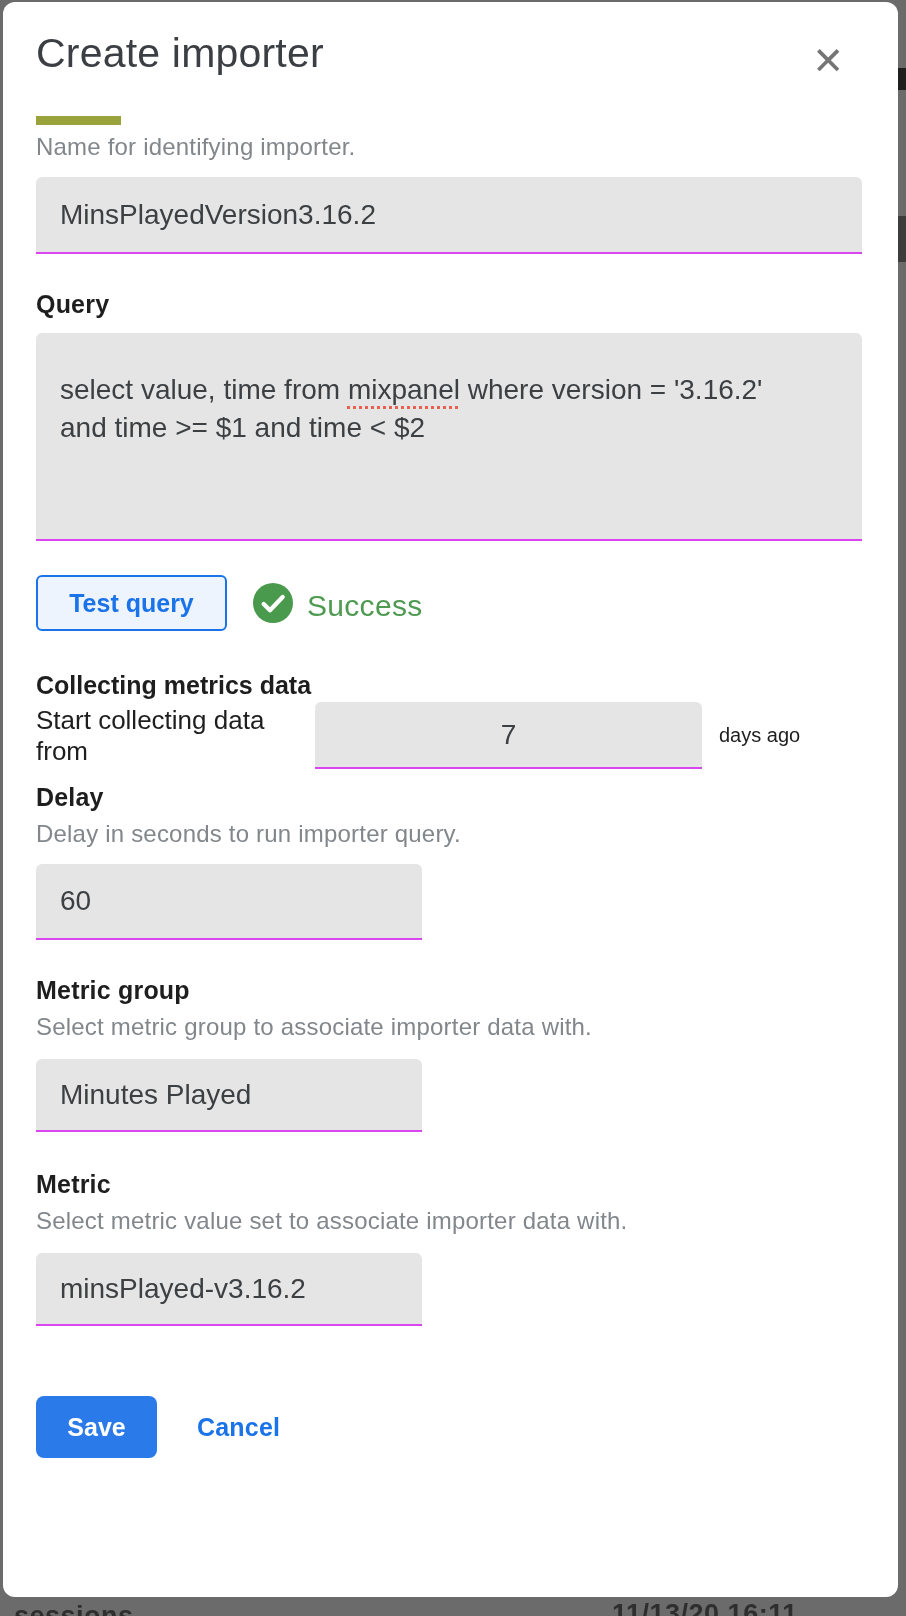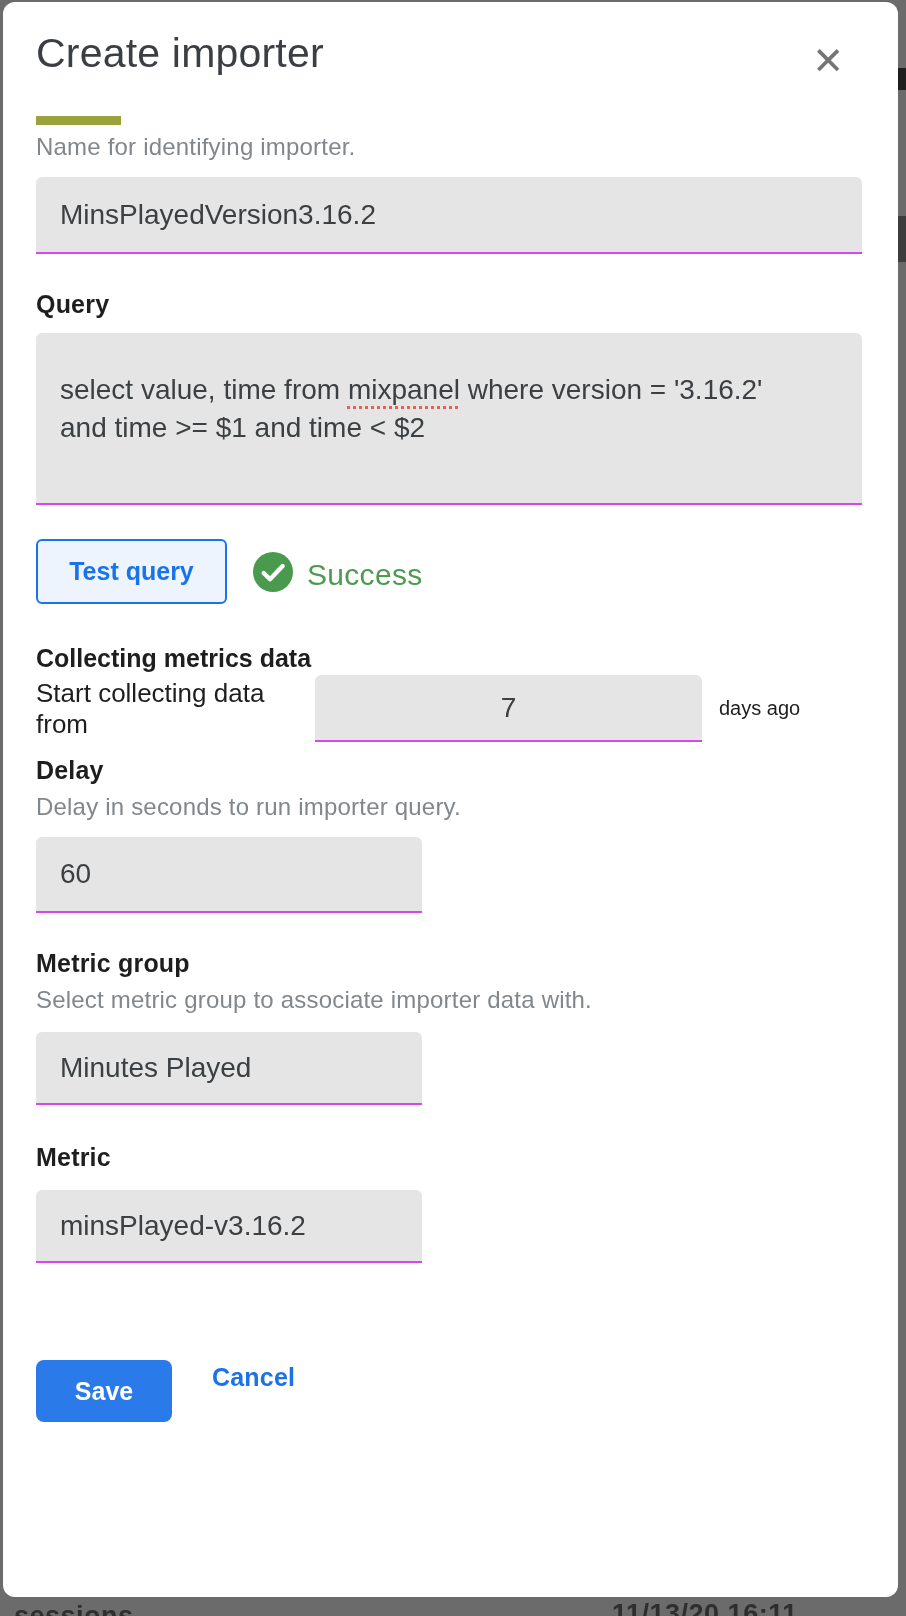--- a/index.html
+++ b/index.html
@@ -79,34 +79,34 @@
     font-family: "Liberation Sans", "DejaVu Sans", sans-serif;
     font-size: 28px;
     color: #3c4043;
     outline: none;
   }
   input.filled-field { display: block; }
   .input-full {
     width: 100%; height: 77px; margin-top: 16px; padding-left: 24px;
   }
   .query-box {
-    width: 100%; height: 172px; margin-top: 14px;
+    width: 100%; height: 208px; margin-top: 14px;
     padding: 38px 60px 0 24px;
     line-height: 38px;
     cursor: text;
   }
   .misspelled {
     text-decoration: underline dotted #e8604f;
     text-decoration-thickness: 3px;
     text-underline-offset: 7px;
   }
 
   .test-row { display: flex; align-items: center; margin-top: 34px; }
   .test-btn {
-    width: 191px; height: 65px;
+    width: 191px; height: 56px;
     border: 2px solid #1a73e8; border-radius: 6px;
     background: #edf4fe; color: #1a73e8;
     font-size: 25px; font-weight: bold;
     display: flex; align-items: center; justify-content: center;
     cursor: pointer;
     font-family: "Liberation Sans", "DejaVu Sans", sans-serif;
   }
   .success-wrap { display: flex; align-items: flex-end; margin-left: 26px; }
   .success-icon { width: 40px; height: 40px; display: block; }
   .success-text { font-size: 30px; color: #4e9a51; margin-left: 14px; letter-spacing: 0.3px; }
@@ -122,28 +122,27 @@
   .input-small {
     width: 386px; height: 76px; margin-top: 16px; padding-left: 24px;
   }
   .select-field {
     width: 386px; height: 73px; margin-top: 18px; padding-left: 24px;
     display: flex; align-items: center; cursor: pointer;
   }
 
   .actions-row { display: flex; align-items: center; margin-top: 70px; }
   .save-btn {
-    width: 136px; height: 62px;
+    width: 121px; height: 62px;
     background: #2b7ae9; color: #ffffff;
     border: none; border-radius: 8px;
     font-size: 25px; font-weight: bold;
     display: flex; align-items: center; justify-content: center;
     cursor: pointer;
     font-family: "Liberation Sans", "DejaVu Sans", sans-serif;
-    margin-top: 27px;
   }
   .cancel-btn {
     margin-left: 40px;
     font-size: 25px; font-weight: bold; color: #1a73e8;
     cursor: pointer; letter-spacing: 0.2px;
   }
 </style>
 </head>
 <body>
 
@@ -192,20 +191,21 @@
     <div class="section-desc">Delay in seconds to run importer query.</div>
     <input class="filled-field input-small" type="text" value="60" style="">
 
     <div class="section-label mt-mgroup">Metric group</div>
     <div class="section-desc">Select metric group to associate importer data with.</div>
     <div class="filled-field select-field">
       <span>Minutes Played</span>
     </div>
 
     <div class="section-label mt-metric">Metric</div>
+    <div class="section-desc">Select metric value set to associate importer data with.</div>
     <div class="filled-field select-field">
       <span>minsPlayed-v3.16.2</span>
     </div>
 
     <div class="actions-row">
       <button class="save-btn">Save</button>
       <div class="cancel-btn">Cancel</div>
     </div>
 
   </div>

